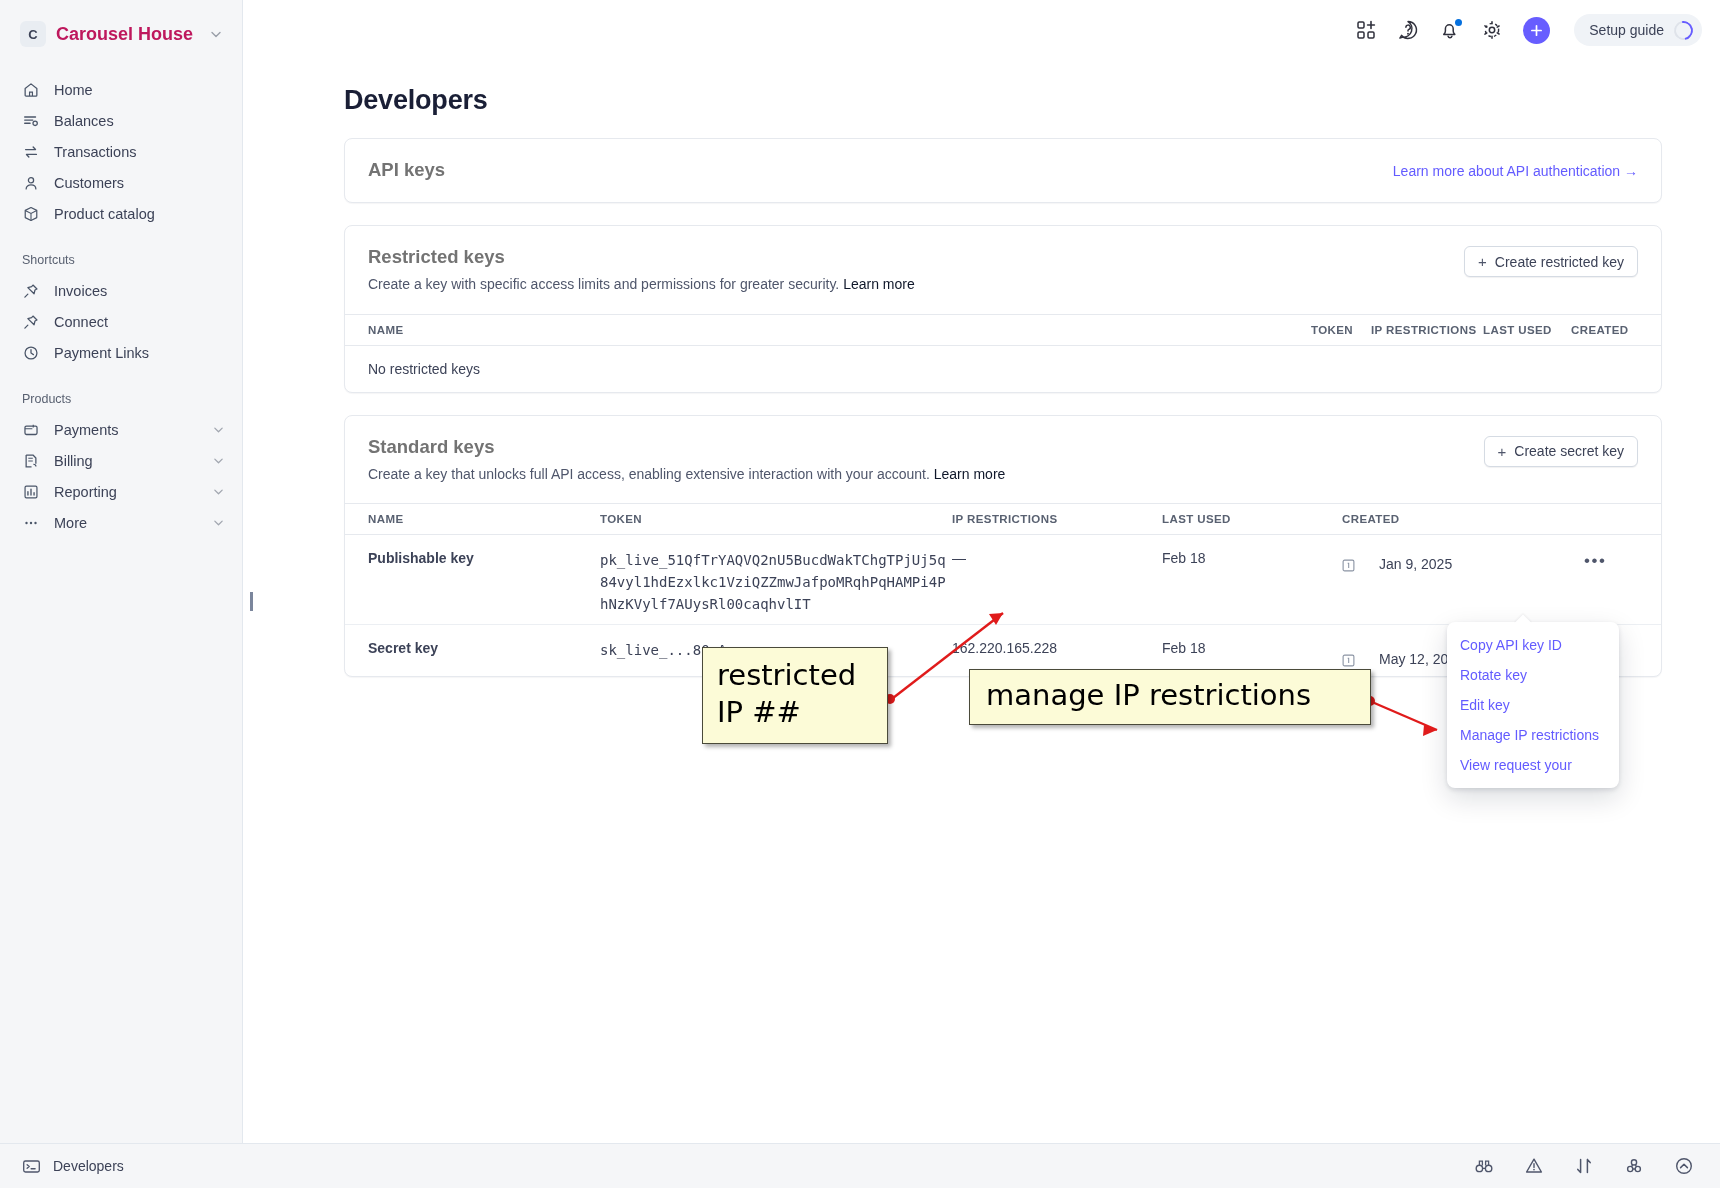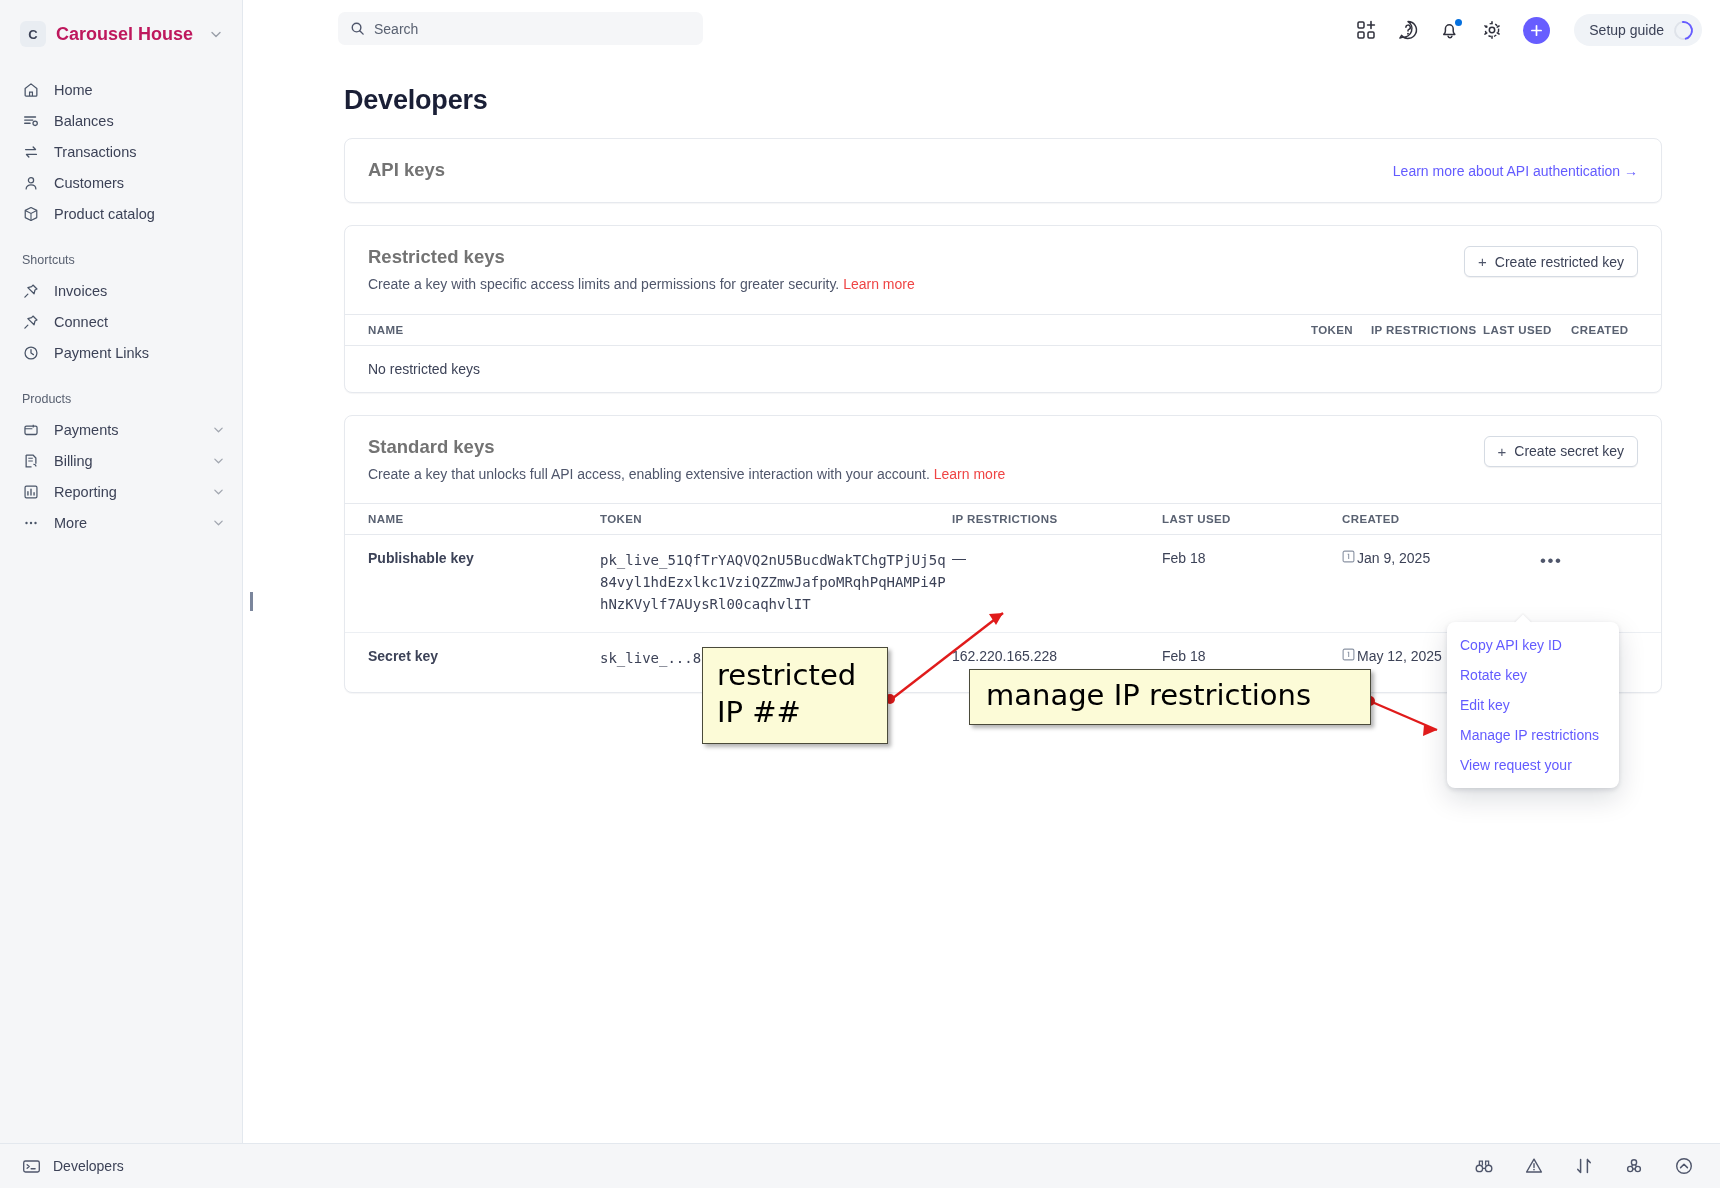--- a/index.html
+++ b/index.html
@@ -88,51 +88,51 @@
     margin: 22px 58px 0 101px; background: #fff;
     border: 1px solid #e6e9ee; border-radius: 8px;
     box-shadow: 0 1px 1px rgba(10,20,40,.04);
   }
   .card-hdr {
     display: flex; align-items: flex-start; padding: 20px 23px 19px 23px;
   }
   .card-hdr .txt { flex: 1 1 auto; }
   .card-title { font-size: 18.5px; font-weight: 700; color: #737373; }
   .card-sub { font-size: 14px; color: #4f566b; margin-top: 7px; line-height: 1.4; }
-  a.lnk { color: #ef4444; text-decoration: none; cursor: pointer; }
+  a.lnk { color: #0f172a; text-decoration: none; cursor: pointer; }
   .hdr-link { font-size: 14px; color: #635bff; cursor: pointer; white-space: nowrap; padding-top: 4px; }
   .btn {
     display: inline-flex; align-items: center; gap: 8px;
     height: 31px; padding: 0 13px; background: #fff;
     border: 1px solid #d5dbe3; border-radius: 6px; cursor: pointer;
     font-size: 14px; color: #3c4257; font-weight: 500; white-space: nowrap;
     box-shadow: 0 1px 1px rgba(10,20,40,.06);
   }
   .plus-glyph { font-size: 15px; line-height: 1; color: #4f566b; }
 
   table.keys { width: 100%; border-collapse: collapse; }
   table.keys th {
     text-align: left; font-size: 11.5px; font-weight: 600; color: #596171;
     letter-spacing: .4px; text-transform: uppercase;
     padding: 9px 0 9px 0; border-top: 1px solid #e6e9ee; border-bottom: 1px solid #e6e9ee;
     background: #fff;
   }
   table.keys td {
     font-size: 14px; color: #3c4257; vertical-align: top;
-    padding: 15px 0 17px 0; border-bottom: 1px solid #eceff3;
+    padding: 15px 0 9px 0; border-bottom: 1px solid #eceff3;
   }
   table.keys tr:last-child td { border-bottom: none; }
   .pad-l { padding-left: 23px !important; }
   .nm { font-weight: 600; color: #1a1f36; }
   .tok {
     font-family: "DejaVu Sans Mono", monospace; font-size: 12.5px; color: #3c4257;
     line-height: 1.55; max-width: 345px; word-break: break-all;
   }
   .dim { color: #707887; }
-  .created-cell { display: flex; align-items: flex-start; gap: 2px; }
+  .created-cell { display: flex; align-items: flex-end; gap: 24px; }
   .clock { width: 13px; height: 13px; color: #8a93a3; flex: 0 0 auto; }
   .dots-plain {
     display: inline-flex; align-items: center; justify-content: center;
     width: 26px; height: 22px; color: #4f566b; font-size: 17px;
     letter-spacing: 1.5px; cursor: pointer; line-height: 0;
   }
   .dots-btn {
     display: inline-flex; align-items: center; justify-content: center;
     width: 35px; height: 27px; border: 1px solid #d5dbe3; border-radius: 6px;
     background: #fff; color: #4f566b; font-size: 17px; letter-spacing: 1.5px;
@@ -305,27 +305,20 @@
         </svg>
       <span class="lbl">More</span>
       <svg class="caret" viewBox="0 0 12 12">
           <path d="M2 4.5 6 8.5 10 4.5" fill="none" stroke="#6b7280" stroke-width="1.4" stroke-linecap="round" stroke-linejoin="round"></path>
         </svg>
     </div>
   </div>
 </div>
 
 <div id="topbar">
-  <div id="searchbox">
-    <svg style="width:15px;height:15px;flex:0 0 auto;color:#4f566b" viewBox="0 0 16 16">
-        <circle cx="7" cy="7" r="4.6" fill="none" stroke="currentColor" stroke-width="1.5"></circle>
-        <path d="M10.4 10.4 14 14" stroke="currentColor" stroke-width="1.5" stroke-linecap="round"></path>
-      </svg>
-    <span class="sph">Search</span>
-  </div>
 
   <div class="topicons">
     <svg class="tico" viewBox="0 0 22 22">
         <rect x="3" y="3" width="6" height="6" rx="1.2" fill="none" stroke="currentColor" stroke-width="1.5"></rect>
         <rect x="3" y="13" width="6" height="6" rx="1.2" fill="none" stroke="currentColor" stroke-width="1.5"></rect>
         <rect x="13" y="13" width="6" height="6" rx="1.2" fill="none" stroke="currentColor" stroke-width="1.5"></rect>
         <path d="M16 2.6v6.8M12.6 6h6.8" stroke="currentColor" stroke-width="1.6" stroke-linecap="round"></path>
       </svg>
     <svg class="tico" viewBox="0 0 22 22">
         <path d="M11 2.6A8.4 8.4 0 1 1 4.6 16.4L2.9 19.1l3-1A8.4 8.4 0 0 0 11 2.6Z" fill="none" stroke="currentColor" stroke-width="1.5" stroke-linejoin="round"></path>

